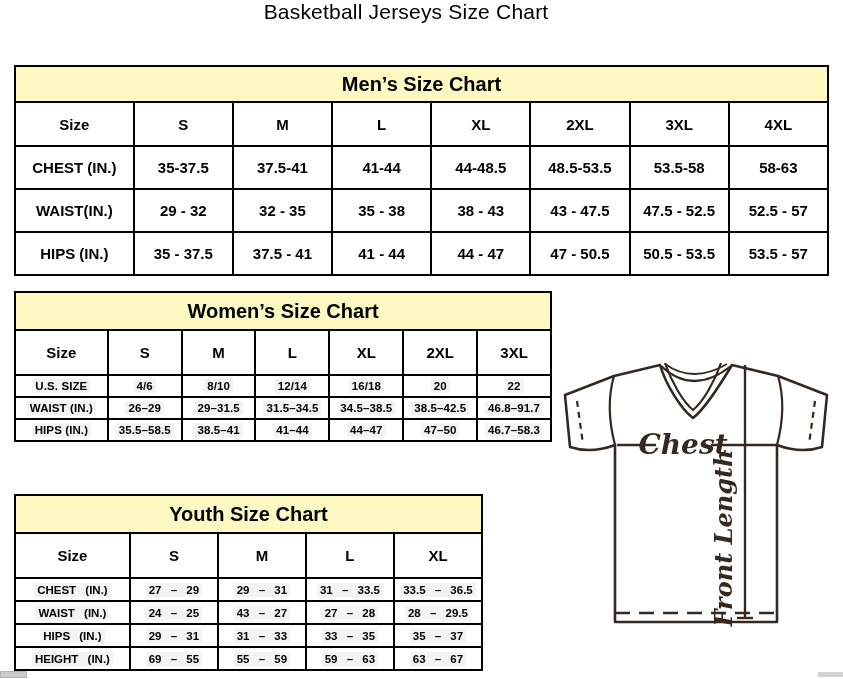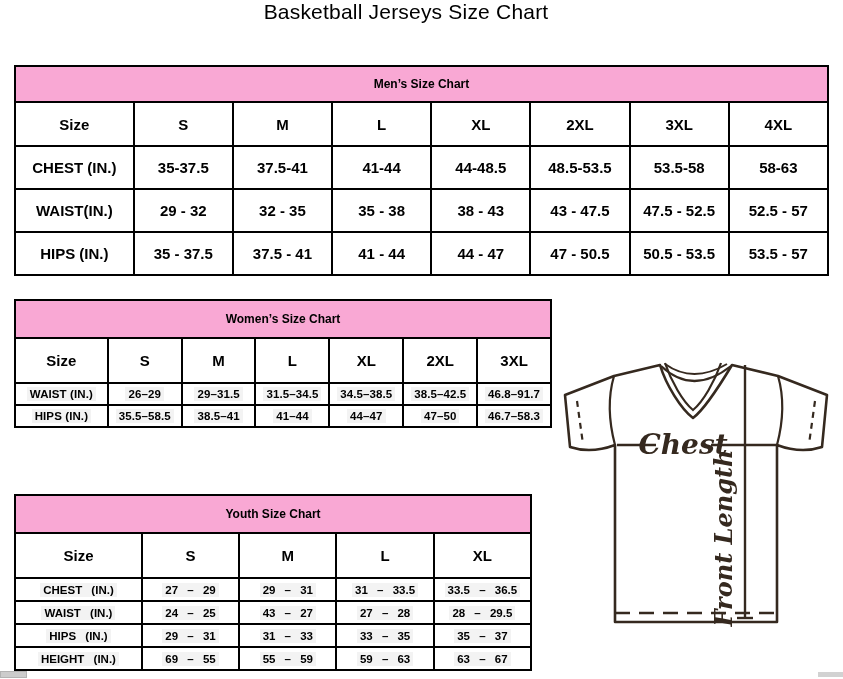--- a/index.html
+++ b/index.html
@@ -8,36 +8,36 @@
   .abs { position:absolute; }
 
   #page-title{
     left:0; top:6; width:812px; text-align:center;
     font-size:21px; font-weight:normal; letter-spacing:.2px;
   }
 
   table{ border-collapse:collapse; table-layout:fixed; width:100%; }
   th,td{ border:2px solid #000; text-align:center; vertical-align:middle;
          font-weight:bold; overflow:hidden; white-space:nowrap; }
-  .chart-title{ background:#f9a8d4; font-size:12px; }
+  .chart-title{ background:#fef9c3; font-size:20px; }
 
   
   #mens-wrap{ left:14px; top:65px;  width:815px; }
   .mens .chart-title{ height:36px; }
   .mens .head-row th{ height:44px; font-size:15px; }
   .mens td{ height:43px; font-size:15px; }
 
   
-  #womens-wrap{ left:14px; top:299px; width:538px; }
+  #womens-wrap{ left:14px; top:291px; width:538px; }
   .womens .chart-title{ height:38px; }
   .womens .head-row th{ height:45px; font-size:15px; }
   .womens td{ height:22px; font-size:11.5px; letter-spacing:.1px; }
 
   
-  #youth-wrap{ left:14px; top:494px; width:518px; }
+  #youth-wrap{ left:14px; top:494px; width:469px; }
   .youth .chart-title{ height:38px; }
   .youth .head-row th{ height:45px; font-size:15px; }
   .youth td{ height:23px; font-size:11.5px; }
   .youth td .hl{ word-spacing:6px; }
 
   .hl{ background:#f3f3f3; padding:1px 3px; }
 
   
   #jersey{ left:556px; top:360px; width:282px; height:272px; }
   #jersey text{ font-family:"DejaVu Serif", serif; font-style:italic; font-weight:bold;
@@ -130,20 +130,29 @@
         <tr class="head-row">
           <th>Size</th>
           <th>S</th>
           <th>M</th>
           <th>L</th>
           <th>XL</th>
           <th>2XL</th>
           <th>3XL</th>
         </tr>
         <tr>
+          <td><span class="hl">U.S. SIZE</span></td>
+          <td><span class="hl">4/6</span></td>
+          <td><span class="hl">8/10</span></td>
+          <td><span class="hl">12/14</span></td>
+          <td><span class="hl">16/18</span></td>
+          <td><span class="hl">20</span></td>
+          <td><span class="hl">22</span></td>
+        </tr>
+        <tr>
           <td><span class="hl">WAIST (IN.)</span></td>
           <td><span class="hl">26–29</span></td>
           <td><span class="hl">29–31.5</span></td>
           <td><span class="hl">31.5–34.5</span></td>
           <td><span class="hl">34.5–38.5</span></td>
           <td><span class="hl">38.5–42.5</span></td>
           <td><span class="hl">46.8–91.7</span></td>
         </tr>
         <tr>
           <td><span class="hl">HIPS (IN.)</span></td>

